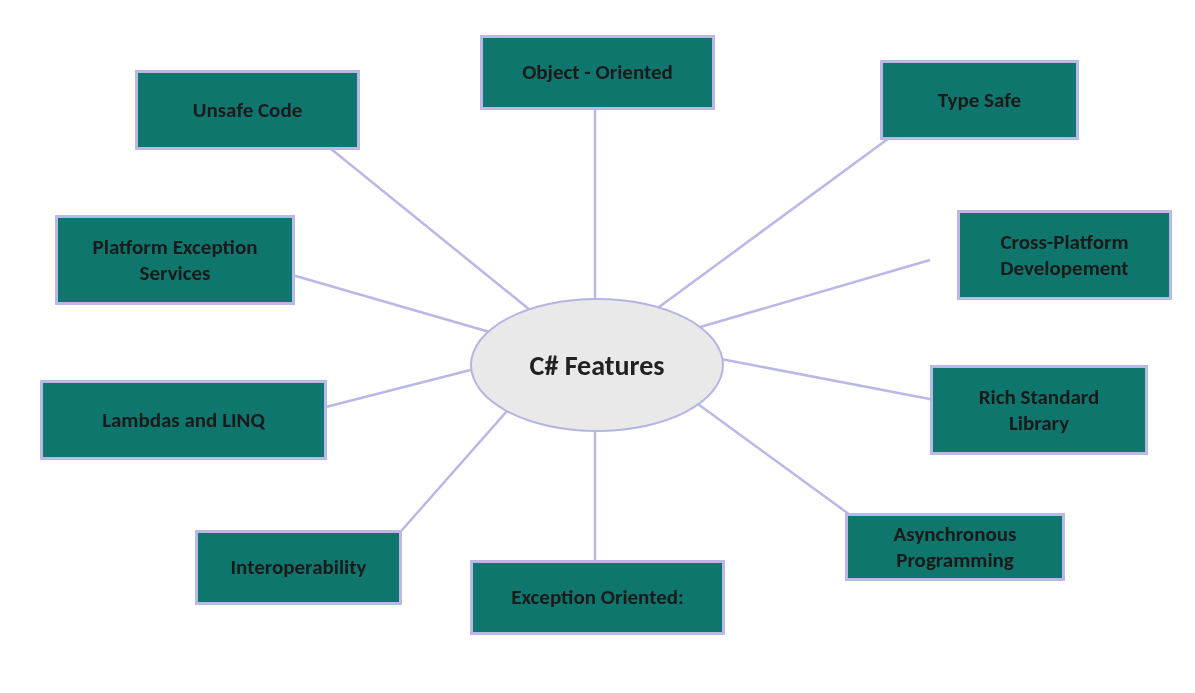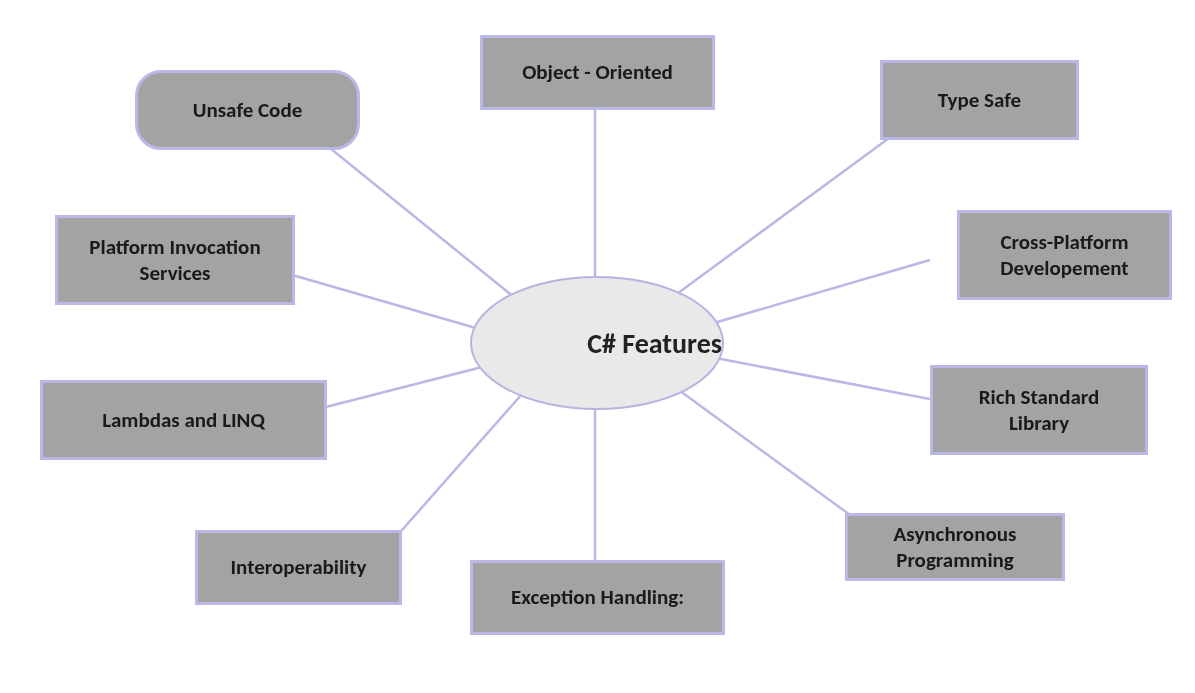--- a/index.html
+++ b/index.html
@@ -7,21 +7,21 @@
     padding: 0;
     width: 1195px;
     height: 693px;
     background: #ffffff;
     font-family: "Segoe UI", Calibri, Arial, sans-serif;
     position: relative;
     overflow: hidden;
   }
   .node {
     position: absolute;
-    background: #a3a3a3;
+    background: #0f766e;
     border: 3px solid #b9b8e6;
     display: flex;
     align-items: center;
     justify-content: center;
     text-align: center;
     font-size: 21px;
     font-weight: 600;
     color: #1a1a1a;
     box-sizing: border-box;
     padding: 6px 22px;
@@ -61,21 +61,21 @@
   <line x1="690" y1="330" x2="930" y2="260"></line>
   <line x1="700" y1="355" x2="935" y2="400"></line>
   <line x1="665" y1="380" x2="905" y2="555"></line>
   <line x1="595" y1="395" x2="595" y2="570"></line>
   <line x1="530" y1="385" x2="380" y2="555"></line>
   <line x1="490" y1="365" x2="275" y2="420"></line>
   <line x1="500" y1="335" x2="275" y2="270"></line>
   <line x1="530" y1="310" x2="320" y2="140"></line>
 </svg>
 
-<div class="center" style="left:470px; top:276px; width:250px; height:130px;justify-content:flex-end;">
+<div class="center" style="left:470px; top:298px; width:250px; height:130px;">
   <span>C# Features</span>
 </div>
 
 <div class="node" style="left:480px; top:35px; width:235px; height:75px;">
   <span>Object - Oriented</span>
 </div>
 
 <div class="node" style="left:880px; top:60px; width:199px; height:80px;">
   <span>Type Safe</span>
 </div>
@@ -86,30 +86,30 @@
 
 <div class="node" style="left:930px; top:365px; width:218px; height:90px;">
   <span>Rich Standard Library</span>
 </div>
 
 <div class="node" style="left:845px; top:513px; width:220px; height:68px;">
   <span>Asynchronous Programming</span>
 </div>
 
 <div class="node" style="left:470px; top:560px; width:255px; height:75px;">
-  <span>Exception Handling:</span>
+  <span>Exception Oriented:</span>
 </div>
 
 <div class="node" style="left:195px; top:530px; width:207px; height:75px;">
   <span>Interoperability</span>
 </div>
 
 <div class="node" style="left:40px; top:380px; width:287px; height:80px;">
   <span>Lambdas and LINQ</span>
 </div>
 
 <div class="node" style="left:55px; top:215px; width:240px; height:90px;">
-  <span>Platform Invocation Services</span>
+  <span>Platform Exception Services</span>
 </div>
 
-<div class="node" style="left:135px; top:70px; width:225px; height:80px;border-radius:26px;">
+<div class="node" style="left:135px; top:70px; width:225px; height:80px;">
   <span>Unsafe Code</span>
 </div>
 
 </body></html>

